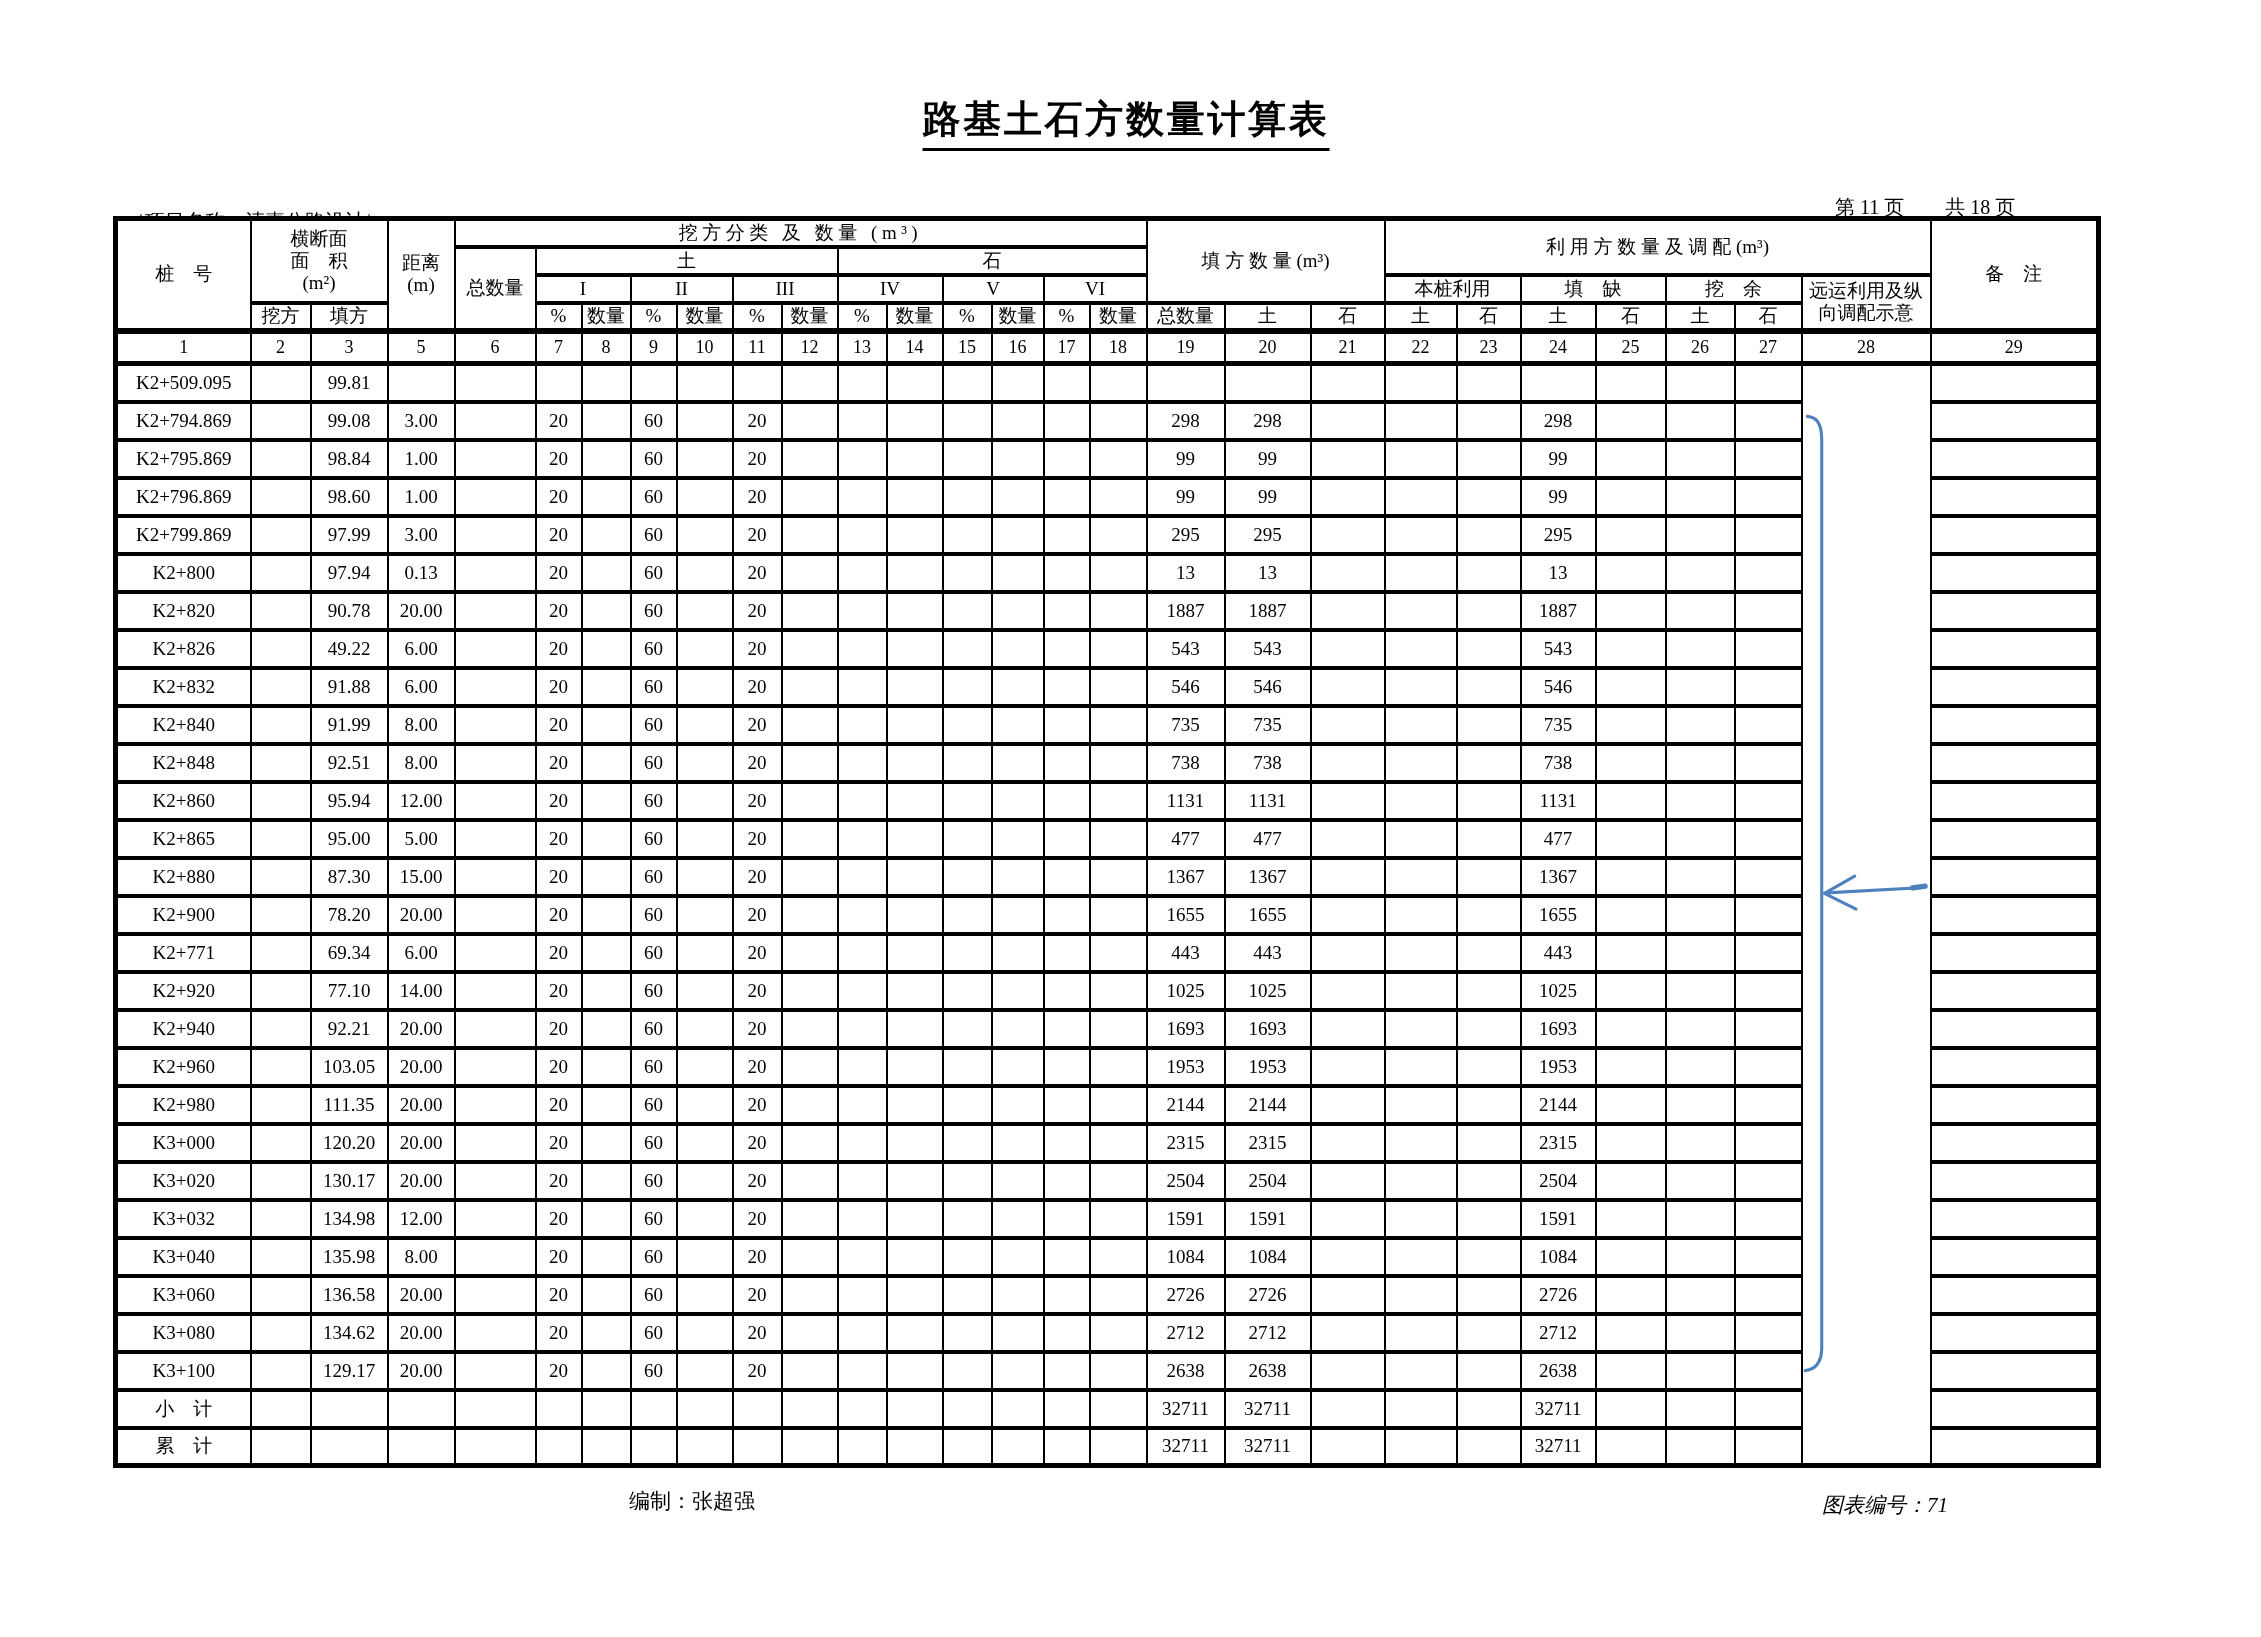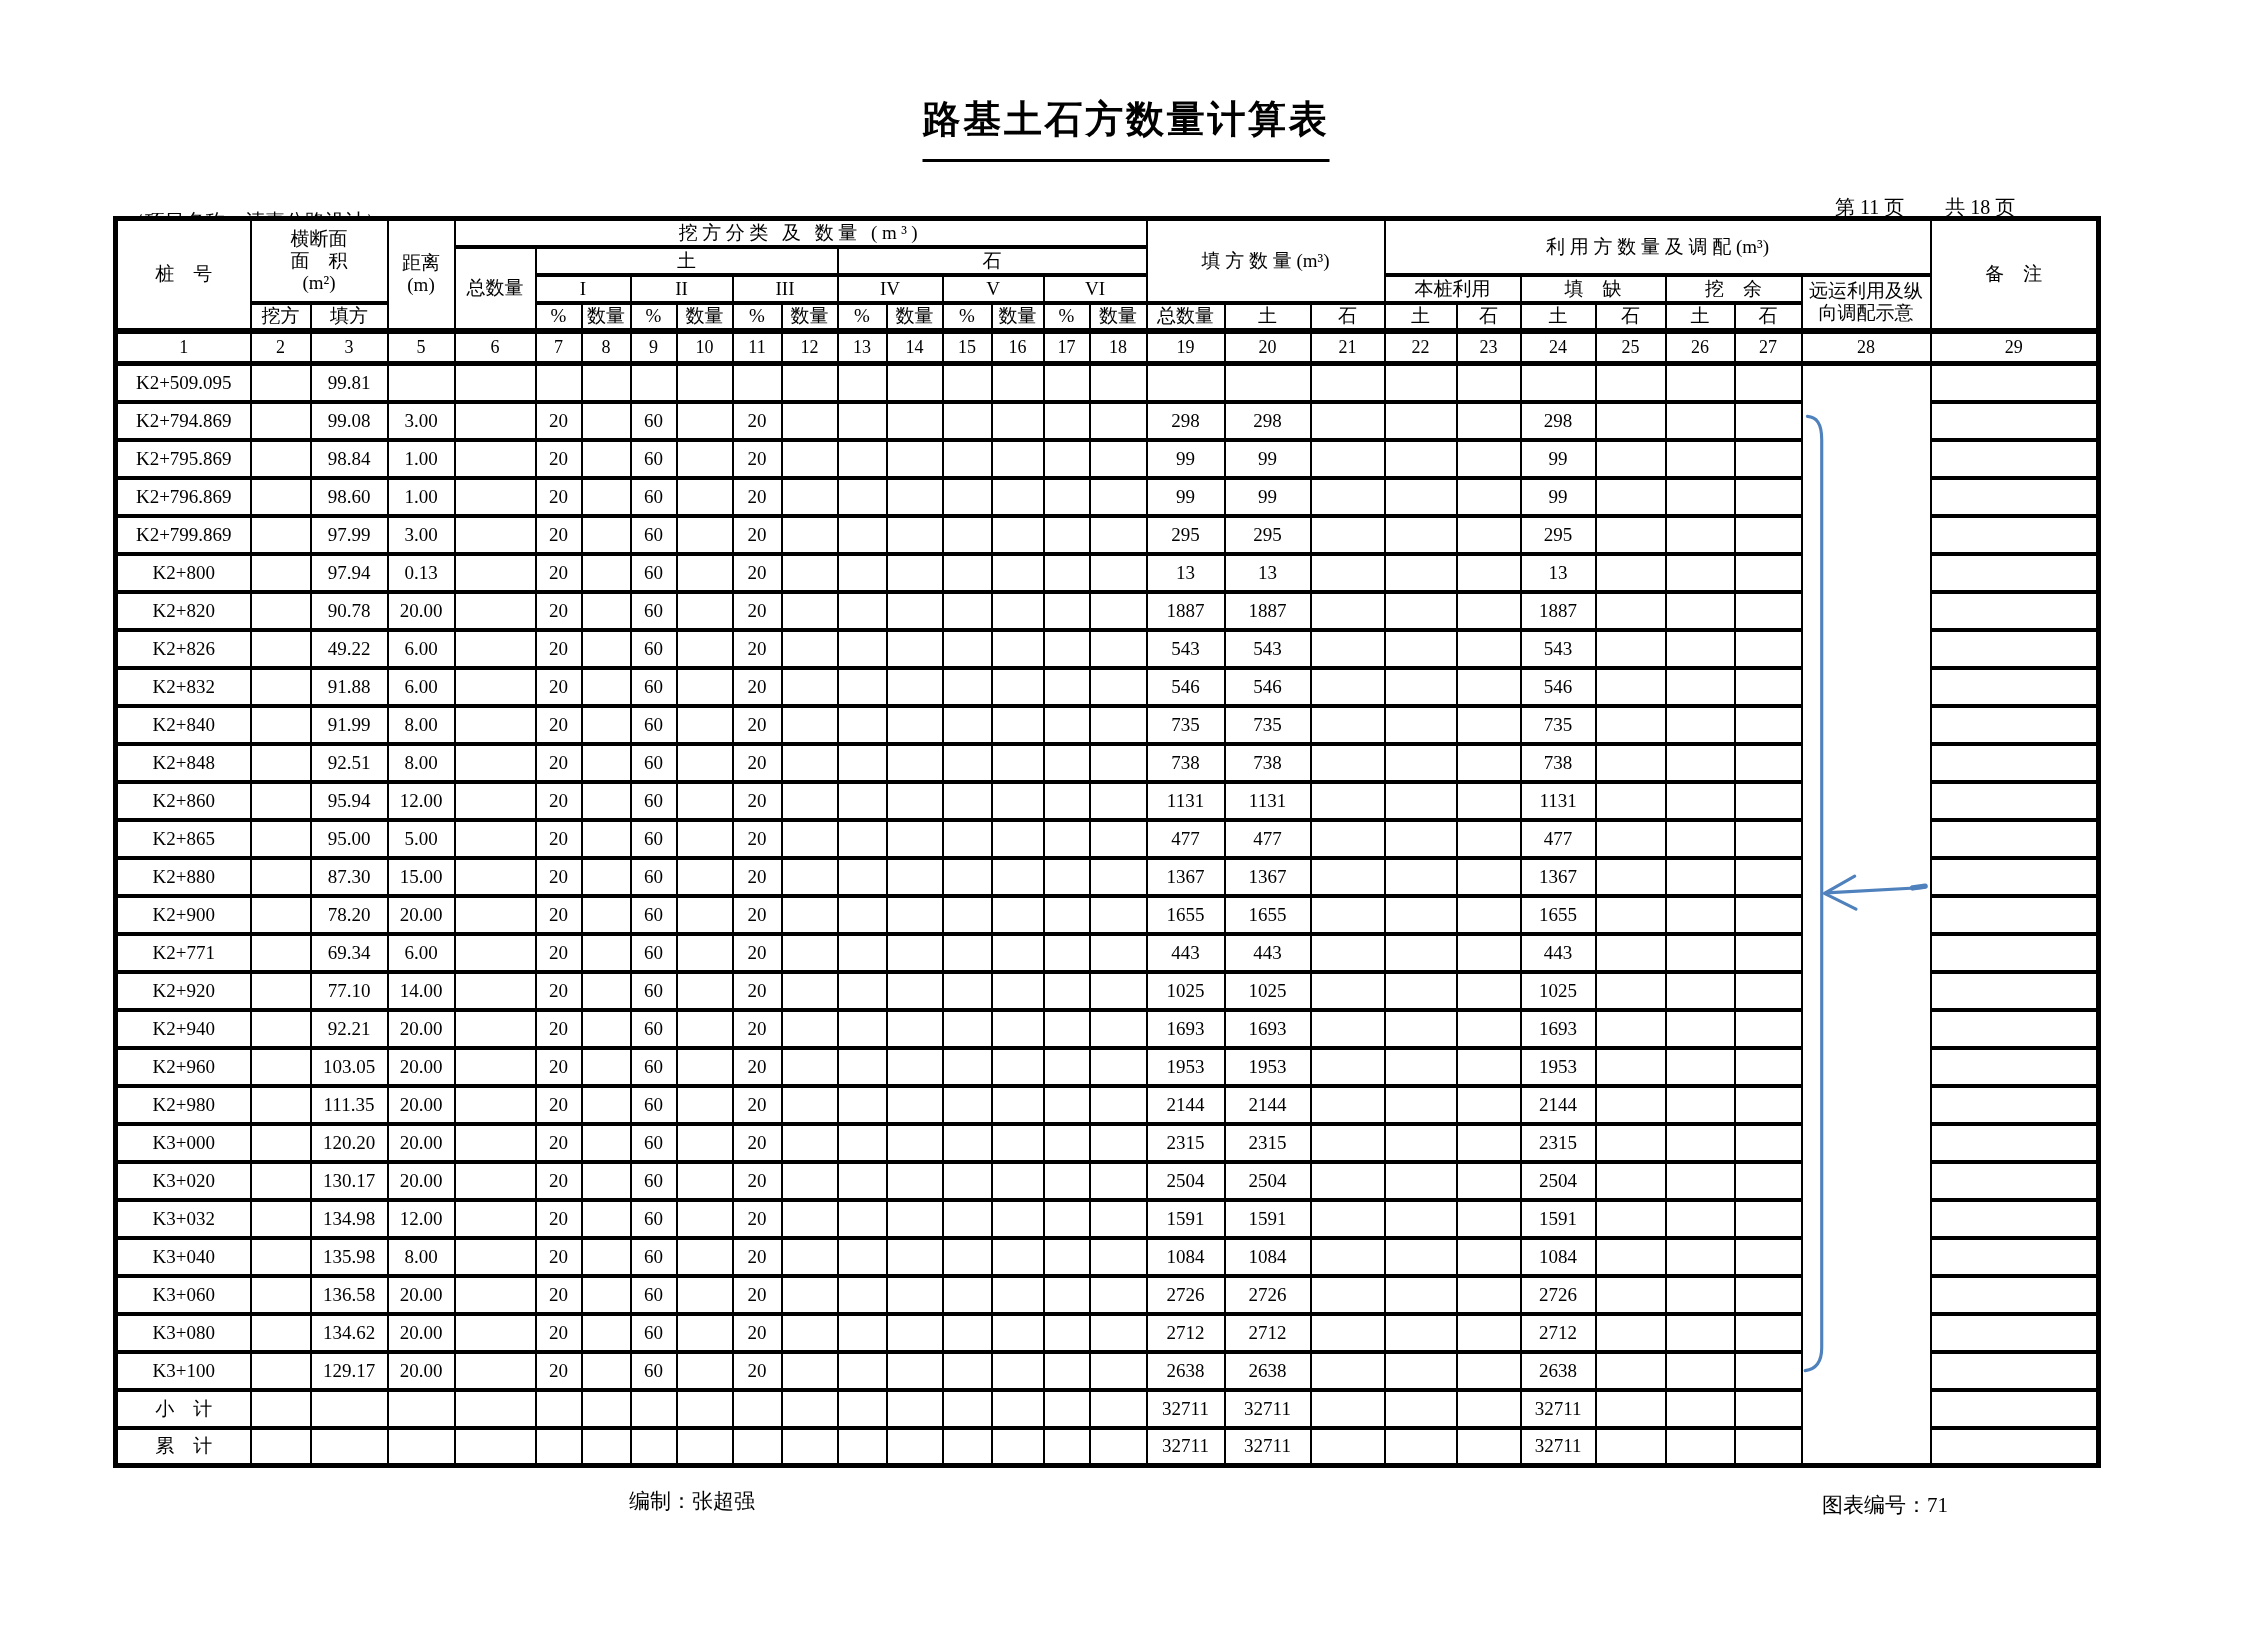--- a/index.html
+++ b/index.html
@@ -3,39 +3,39 @@
 <meta charset="utf-8">
 <style>
   html,body { margin:0; padding:0; background:#ffffff; }
   .page {
     position:relative; width:2316px; height:1638px; background:#ffffff;
     font-family:"Liberation Serif","DejaVu Serif",serif; color:#000;
   }
   .title {
     position:absolute; top:94px; left:calc(50% - 32px); transform:translateX(-50%);
     font-size:38px; font-weight:bold; letter-spacing:2.7px;
-    border-bottom:3.2px solid #000; padding-bottom:14px; white-space:nowrap;
+    border-bottom:3.2px solid #000; padding-bottom:3px; white-space:nowrap;
   }
   .project-label { position:absolute; left:125px; top:208px; font-size:20px; white-space:nowrap; }
   .page-info { position:absolute; left:1835px; top:194px; font-size:20px; white-space:nowrap; display:flex; gap:41px; }
   .sheet { position:absolute; left:113px; top:216px; }
   table.tbl { border-collapse:collapse; table-layout:fixed; width:1983px; border:5.9px solid #000; background:#fff; }
   table.tbl td {
     border:2.3px solid #000; border-top-width:4.5px; border-bottom-width:4.5px;
     text-align:center; vertical-align:middle; font-size:19px; line-height:1.15;
     padding:0; overflow:hidden;
   }
   tr.h td { font-size:19px; }
   td.grp { letter-spacing:4.5px; }
   td.pre { white-space:pre-line; }
   tr.nums td { border-top-width:6.3px; border-bottom-width:5.9px; font-size:18px; }
   td.diag { position:relative; padding:0; }
   .diagram-svg { position:absolute; left:0; top:0; width:100%; height:100%; display:block; }
   .footer-compiler { position:absolute; left:629px; top:1487px; font-size:21px; white-space:nowrap; }
-  .footer-chartno  { position:absolute; left:1822px; top:1491px; font-size:21px; white-space:nowrap; }
+  .footer-chartno  { position:absolute; left:1822px; top:1491px; font-size:21px; white-space:nowrap;font-style:italic; }
 </style>
 </head>
 <body>
 
 <div class="page">
 
   <div class="title">路基土石方数量计算表</div>
   <div class="project-label">（项目名称：清嘉公路设计）</div>
   <div class="page-info">
     <span>第 11 页</span>

